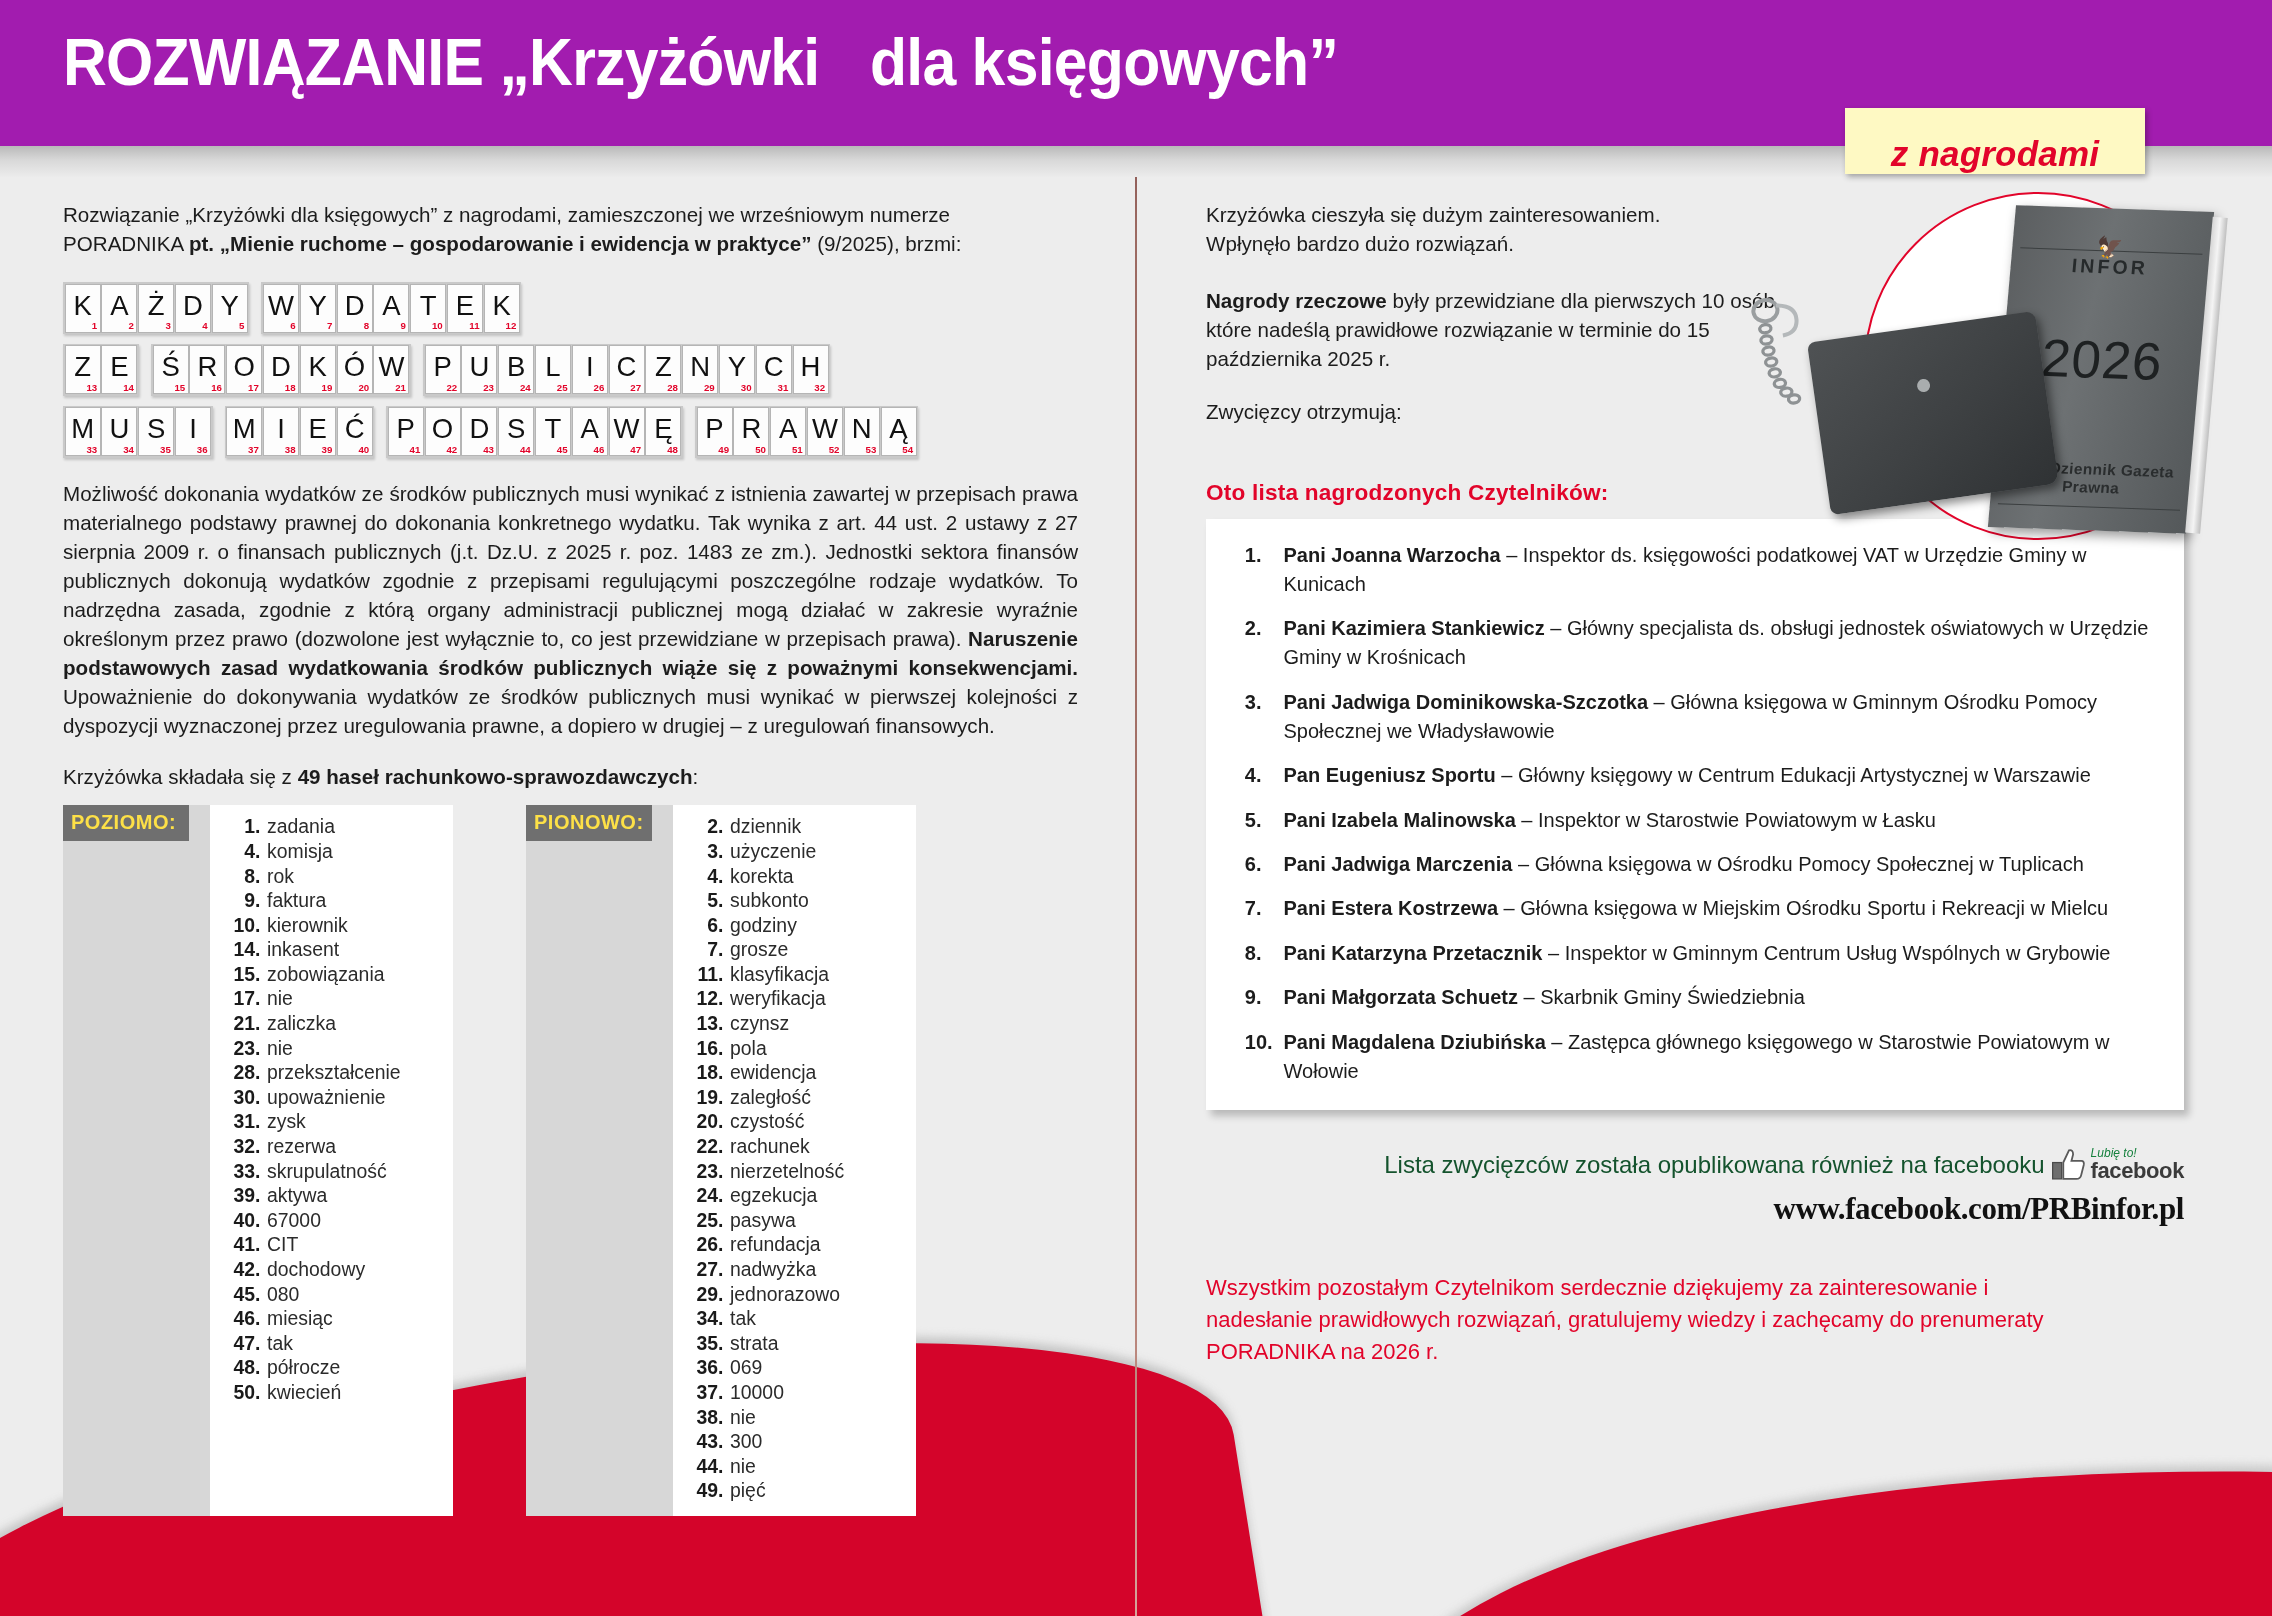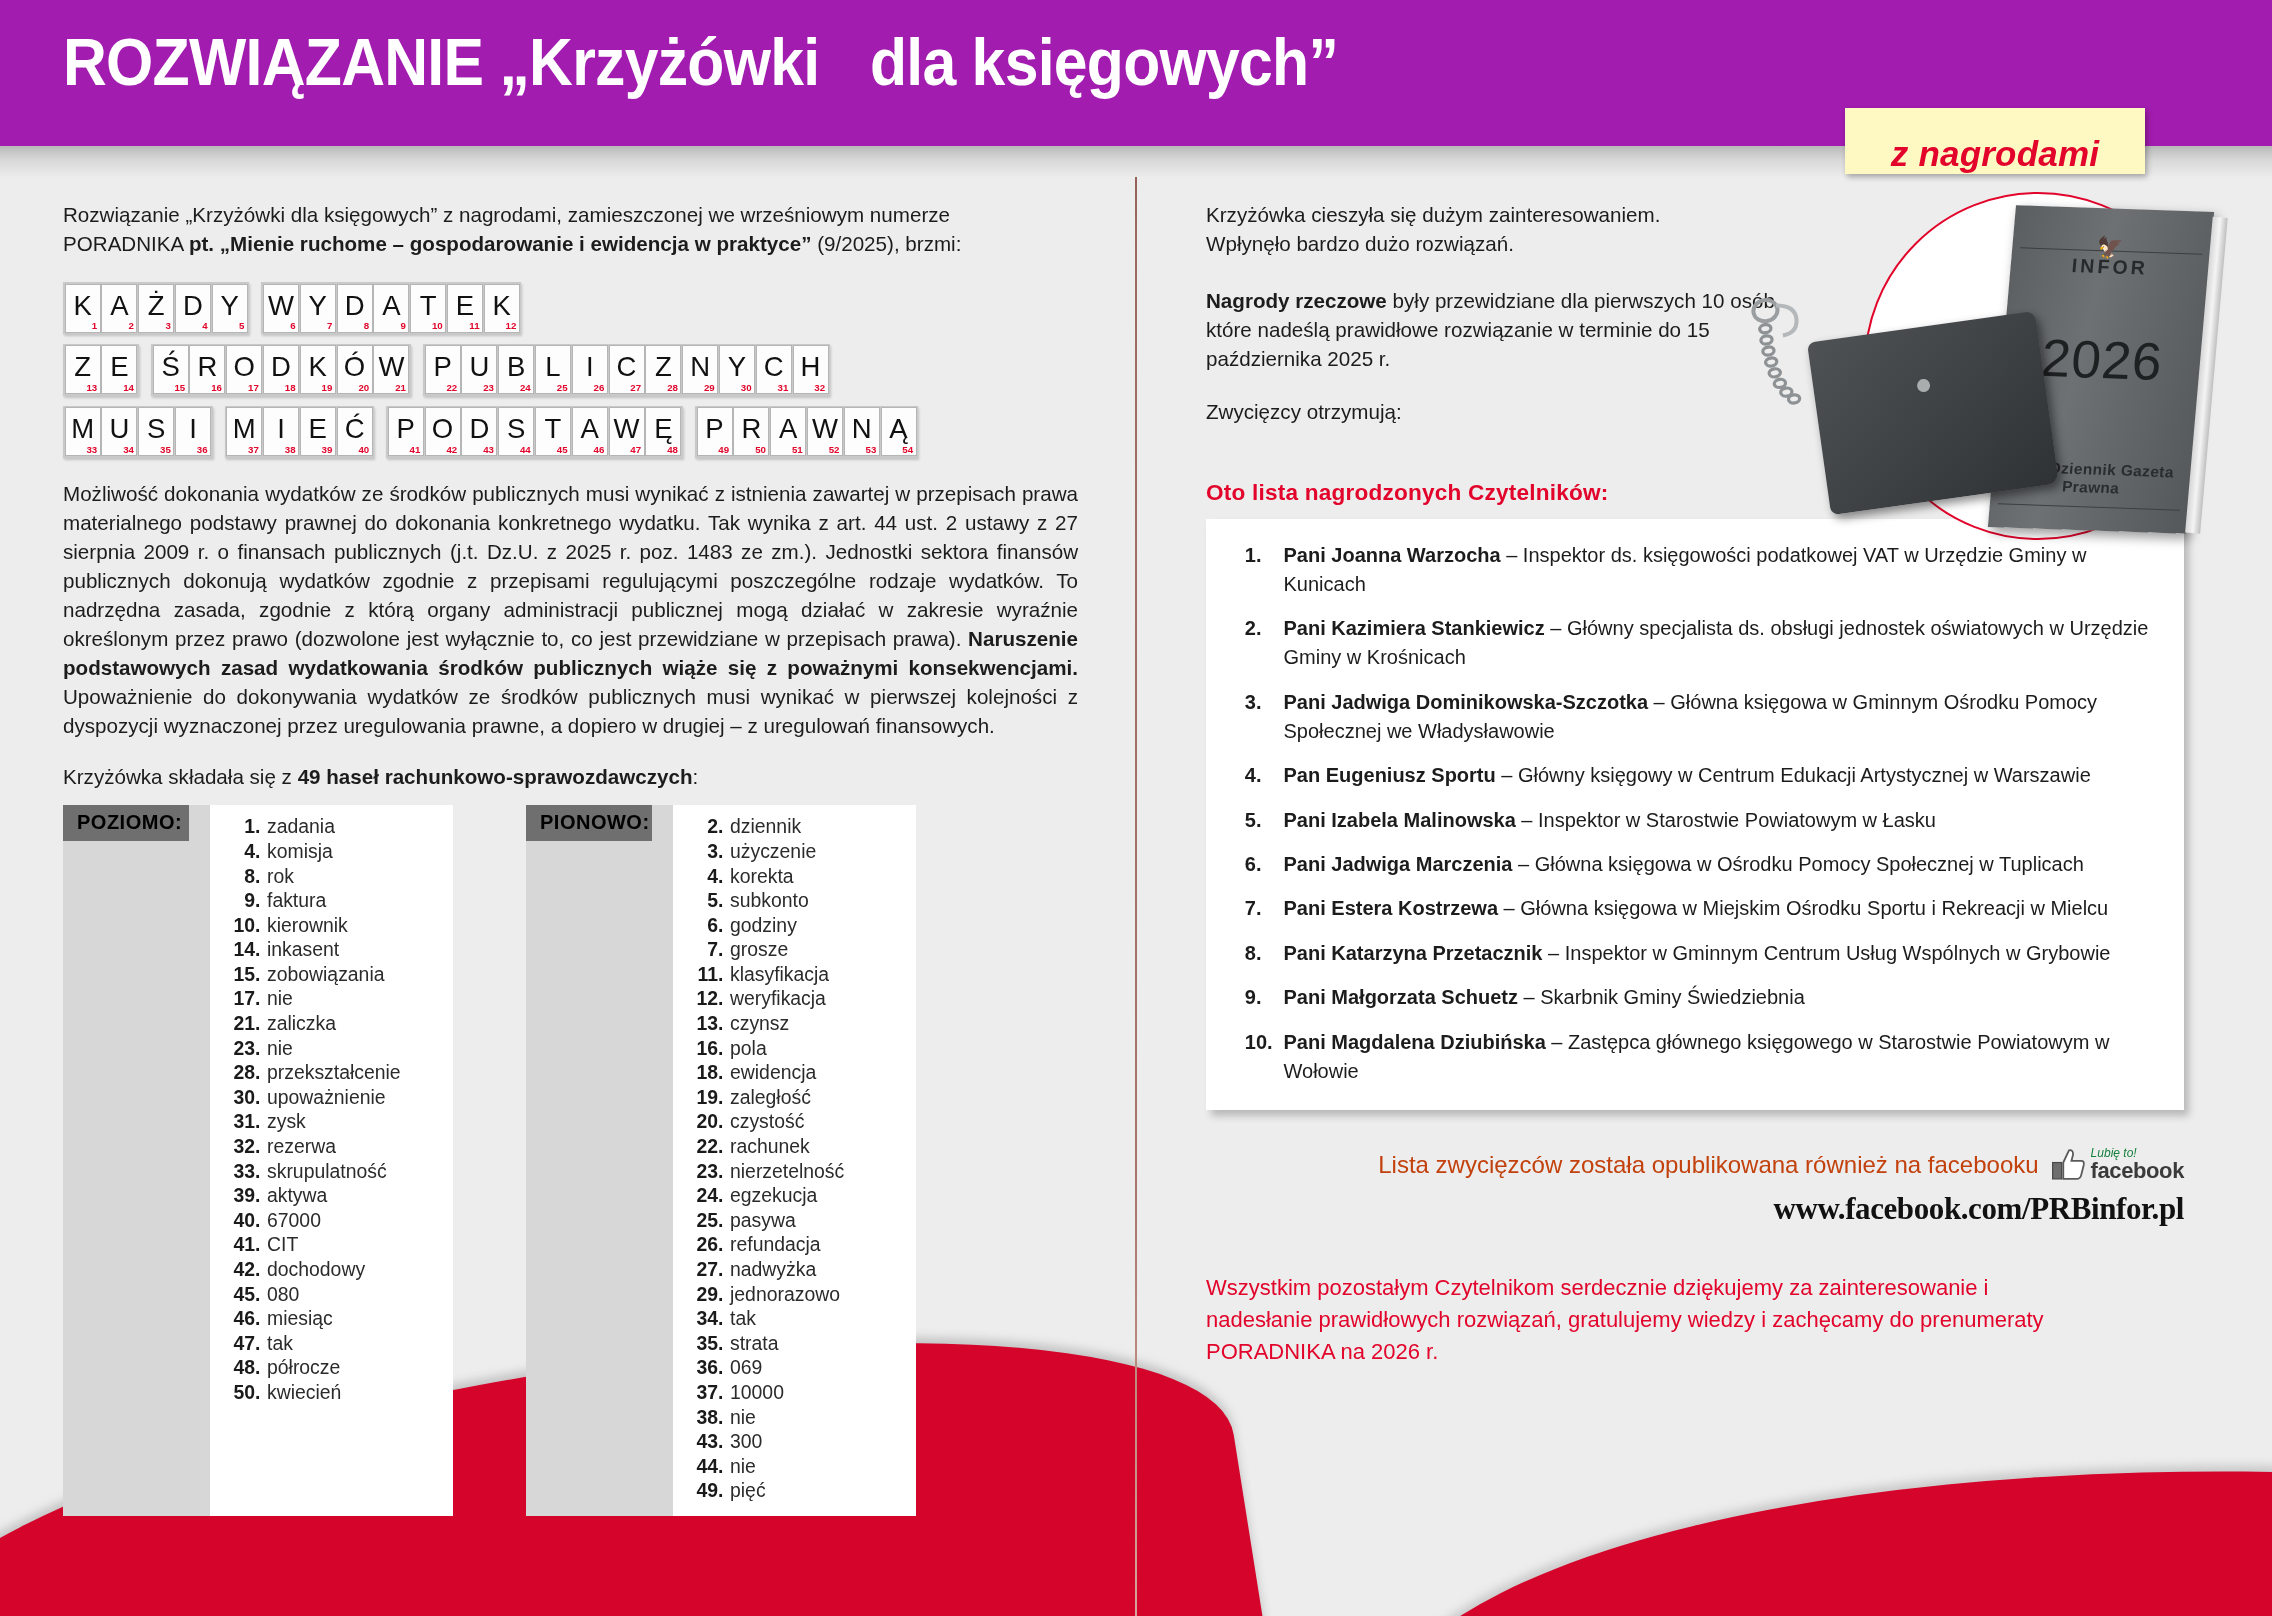--- a/index.html
+++ b/index.html
@@ -192,27 +192,27 @@
   }
   .clue-label-col {
     width: 147px;
     background: #d7d7d7;
     position: relative;
   }
   .clue-label-badge {
     position: absolute; left: 0; top: 0;
     width: 126px; height: 36px;
     background: #6f6f6f;
-    color: #000000;
+    color: #fde047;
     font-size: 20px;
     font-weight: bold;
     letter-spacing: 0.5px;
     display: flex;
     align-items: center;
-    padding-left: 14px;
+    padding-left: 8px;
   }
   .clue-list-col {
     background: #ffffff;
     padding: 9.7px 21px 13px 6.5px;
     min-width: 243px;
   }
   .clue-item {
     font-size: 19.4px;
     line-height: 24.6px;
     color: #2b2b2b;
@@ -359,22 +359,22 @@
   
   .fb-line {
     margin-top: 37px;
     display: flex;
     align-items: center;
     justify-content: flex-end;
     width: 978px;
   }
   .fb-text {
     font-size: 24px;
-    color: #c2410c;
-    margin-right: 12px;
+    color: #14532d;
+    margin-right: 6px;
   }
   .fb-logo {
     display: flex;
     align-items: center;
   }
   .fb-thumb {
     width: 36px; height: 36px;
     position: relative;
     margin-right: 4px;
   }

